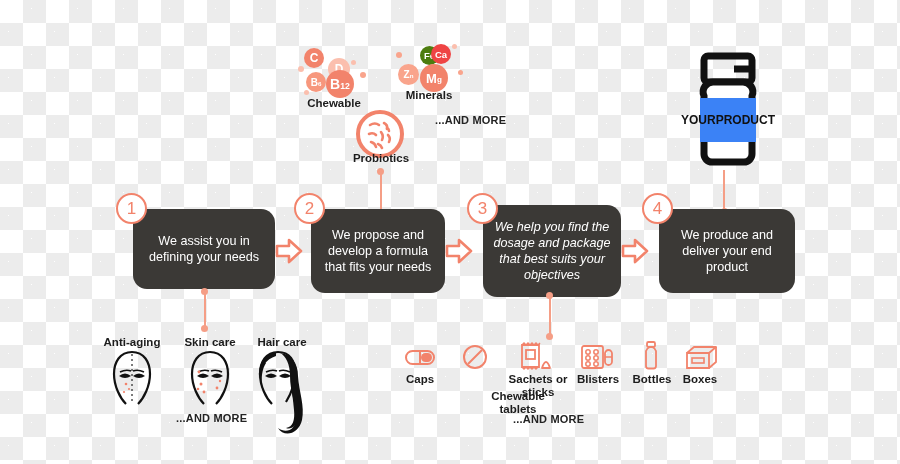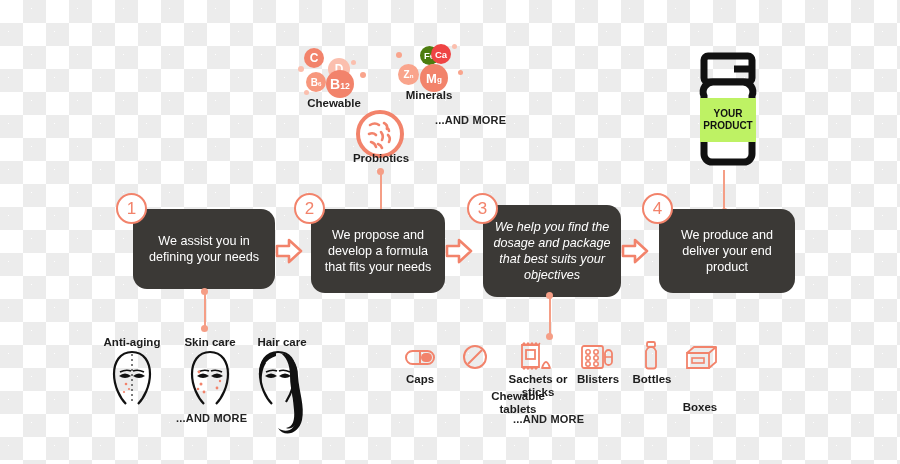--- a/index.html
+++ b/index.html
@@ -42,23 +42,23 @@
   .andmore{position:absolute;font-size:11px;font-weight:bold;color:#232323;letter-spacing:.2px;}
 
   
   .bub{position:absolute;border-radius:50%;display:flex;align-items:center;
        justify-content:center;color:#ffffff;font-weight:bold;box-sizing:border-box;}
   .bub sub{font-size:.62em;vertical-align:baseline;position:relative;top:.22em;font-weight:bold;}
   .dotmini{position:absolute;border-radius:50%;}
 
   
   .prod-label{
-    position:absolute;background:#bef264;color:#111;font-weight:bold;
-    font-size:10px;line-height:1.2;text-align:center;
-    display:flex;flex-direction:column;align-items:center;justify-content:center;
+    position:absolute;background:#3b82f6;color:#111;font-weight:bold;
+    font-size:12px;line-height:1.2;text-align:center;
+    display:flex;flex-direction:row;align-items:center;justify-content:center;
   }
   svg{display:block;overflow:visible;}
 </style>
 </head>
 <body>
 
 <div class="stage">
 
   <div class="abs" style="left:692px;top:50px;width:72px;height:120px;">
     <svg width="72" height="120" viewBox="0 0 72 120">
@@ -286,17 +286,17 @@
   <div class="cap" style="left:624px;top:373px;width:56px;">Bottles</div>
 
   <div class="abs" style="left:685px;top:345px;width:34px;height:26px;">
     <svg width="34" height="26" viewBox="0 0 34 26">
       <path d="M2 8 h22 v15 h-22 z" fill="none" stroke="#f2836b" stroke-width="1.8"></path>
       <path d="M2 8 l7 -6 h22 l-7 6" fill="none" stroke="#f2836b" stroke-width="1.8" stroke-linejoin="round"></path>
       <path d="M24 23 l7 -6 v-15" fill="none" stroke="#f2836b" stroke-width="1.8" stroke-linejoin="round"></path>
       <rect x="7" y="13" width="12" height="5" fill="none" stroke="#f2836b" stroke-width="1.6"></rect>
     </svg>
   </div>
-  <div class="cap" style="left:674px;top:373px;width:52px;margin-top:28px;">Boxes</div>
+  <div class="cap" style="left:674px;top:373px;width:52px;">Boxes</div>
 
   <div class="andmore" style="left:513px;top:413px;">...AND MORE</div>
 
 </div>
 
 </body></html>

